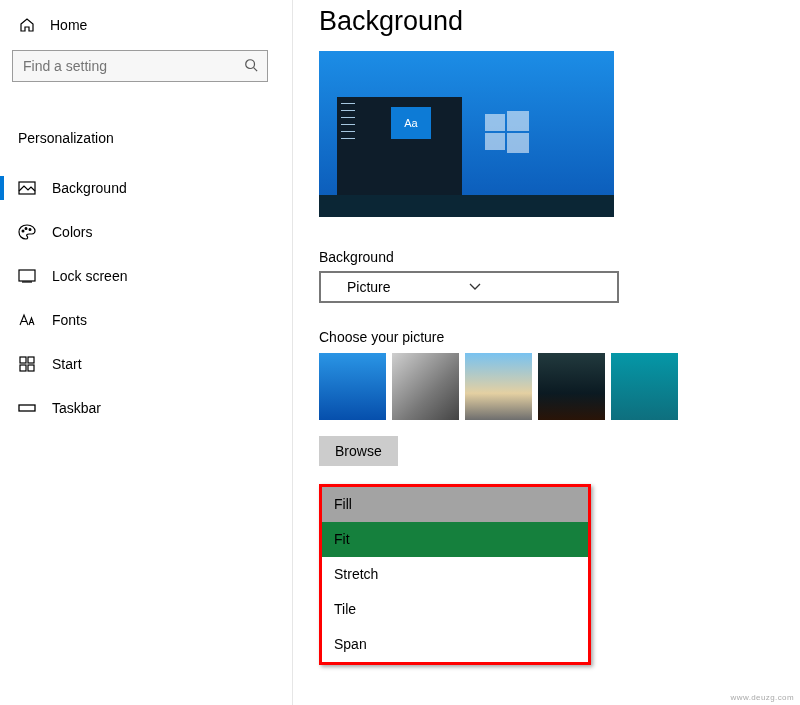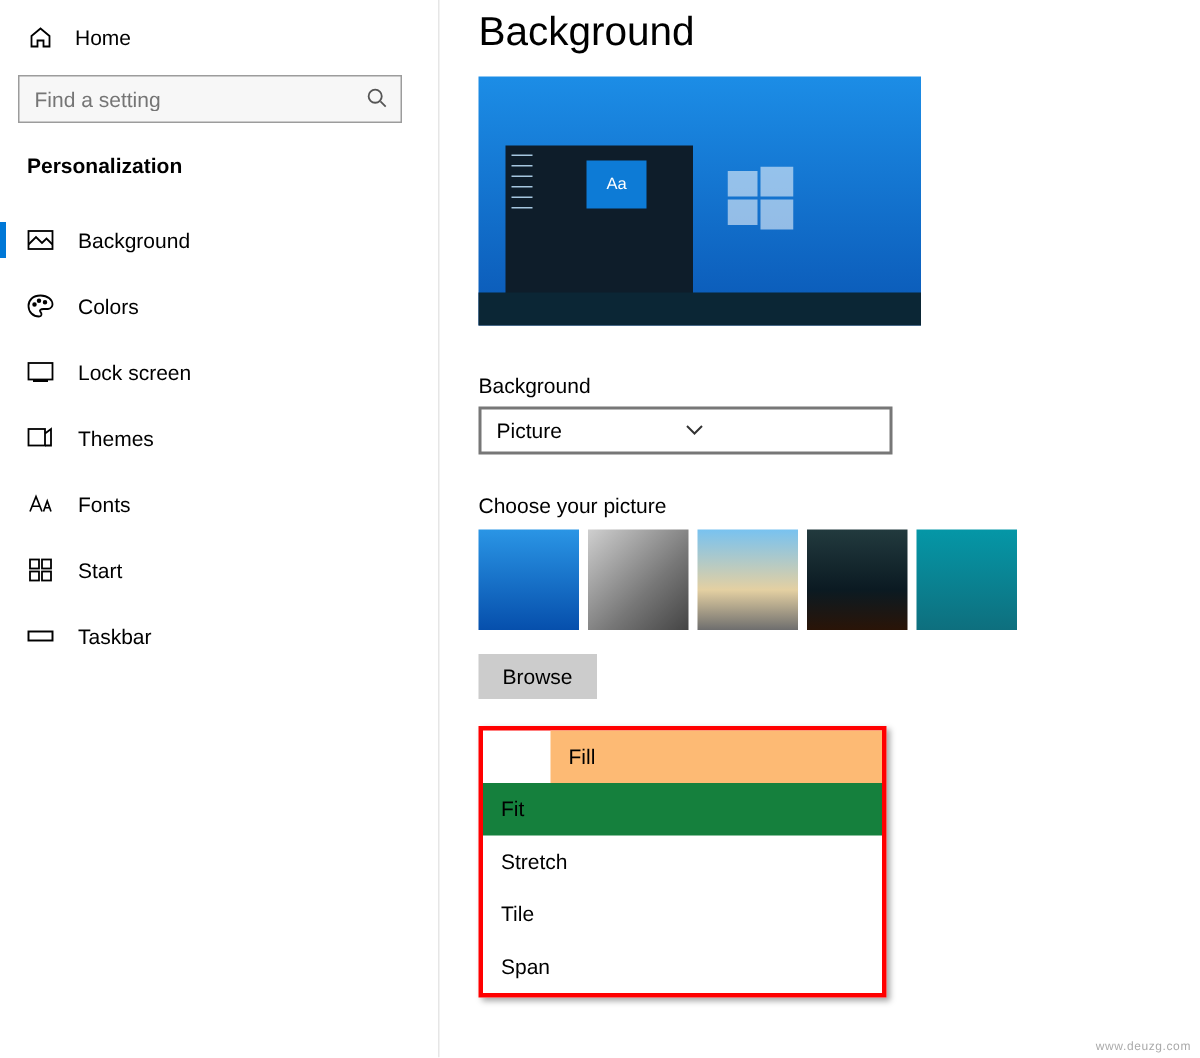--- a/index.html
+++ b/index.html
@@ -36,23 +36,24 @@
     font-size: 14px;
     font-family: inherit;
     color: #a16207;
   }
   .search-box { position: relative; }
   .search-icon-inside {
     position: absolute; right: 10px; top: 8px;
     color: #555;
   }
   .section-title {
-    font-weight: 700;
+    font-weight: 400;
     font-size: 14px;
     padding: 8px 18px 14px 18px;
+    margin-top: 28px;
   }
   .nav { margin-top: 6px; }
   .nav-item {
     display: flex; align-items: center;
     gap: 16px;
     padding: 13px 18px 13px 18px;
     font-size: 14px;
     cursor: pointer;
     position: relative;
   }
@@ -102,24 +103,24 @@
   }
   .preview-logo {
     position: absolute; right: 85px; top: 60px;
     width: 44px; height: 44px;
   }
   .preview-lines { position:absolute; left:22px; top:52px; }
   .preview-lines div { width:14px; height:1px; background:#a6c7e0; margin-bottom:6px; }
 
   .field-label { font-size: 14px; margin-bottom: 6px; }
   .dropdown-box {
-    width: 276px; height: 32px;
+    width: 300px; height: 32px;
     border: 2px solid #777;
     display: flex; align-items: center;
-    padding: 0 10px;
+    padding: 0 26px;
     cursor: pointer;
     margin-bottom: 26px;
   }
   .dropdown-box span { flex: 1; }
 
   .thumbs { display: flex; gap: 6px; margin-top: 8px; margin-bottom: 16px; }
   .thumb { width: 67px; height: 67px; cursor: pointer; }
   .t0 { background: linear-gradient(180deg,#2a95e5,#064fac); }
   .t1 { background: linear-gradient(135deg,#cfcfcf 0%, #777 60%, #444 100%); }
   .t2 { background: linear-gradient(180deg,#78c2f0 0%, #e4d0a2 60%, #6e6e6e 100%); }
@@ -140,21 +141,21 @@
     border: 3px solid #ff0000;
     box-shadow: 2px 2px 4px rgba(0,0,0,0.35);
     background: #fff;
   }
   .fit-option {
     padding: 9px 12px;
     font-size: 14px;
     cursor: pointer;
     border-bottom: 1px solid rgba(0,0,0,0);
   }
-  .fit-option.selected { background: #fdba74; margin-left: 45px; }
+  .fit-option.selected { background: #a3a3a3; }
   .fit-option.hover { background: #15803d; }
 
   .watermark {
     position: absolute;
     right: 6px; bottom: 3px;
     font-size: 8px;
     color: #aaa;
     letter-spacing: 0.4px;
   }
   svg { display: block; }
@@ -210,29 +211,20 @@
         <span>Colors</span>
       </div>
       <div class="nav-item">
         <span class="nav-icon">
           <svg width="18" height="14" viewBox="0 0 18 14" fill="none" stroke="#000" stroke-width="1.2">
             <rect x="1" y="1" width="16" height="11"></rect>
               <path d="M4 13 H14"></path>
           </svg>
         </span>
         <span>Lock screen</span>
-      </div>
-      <div class="nav-item">
-        <span class="nav-icon">
-          <svg width="18" height="16" viewBox="0 0 18 16" fill="none" stroke="#000" stroke-width="1.2">
-            <rect x="1" y="2" width="11" height="11"></rect>
-              <path d="M12 5 L16 2 L16 13 L12 13"></path>
-          </svg>
-        </span>
-        <span>Themes</span>
       </div>
       <div class="nav-item">
         <span class="nav-icon">
           <svg width="18" height="14" viewBox="0 0 18 14" fill="none" stroke="#000" stroke-width="1.1">
             <path d="M2 12 L6 2 L10 12 M3.5 8.5 H8.5"></path>
               <path d="M11 12 L13.5 5 L16 12 M12 9.5 H15"></path>
           </svg>
         </span>
         <span>Fonts</span>
       </div>

